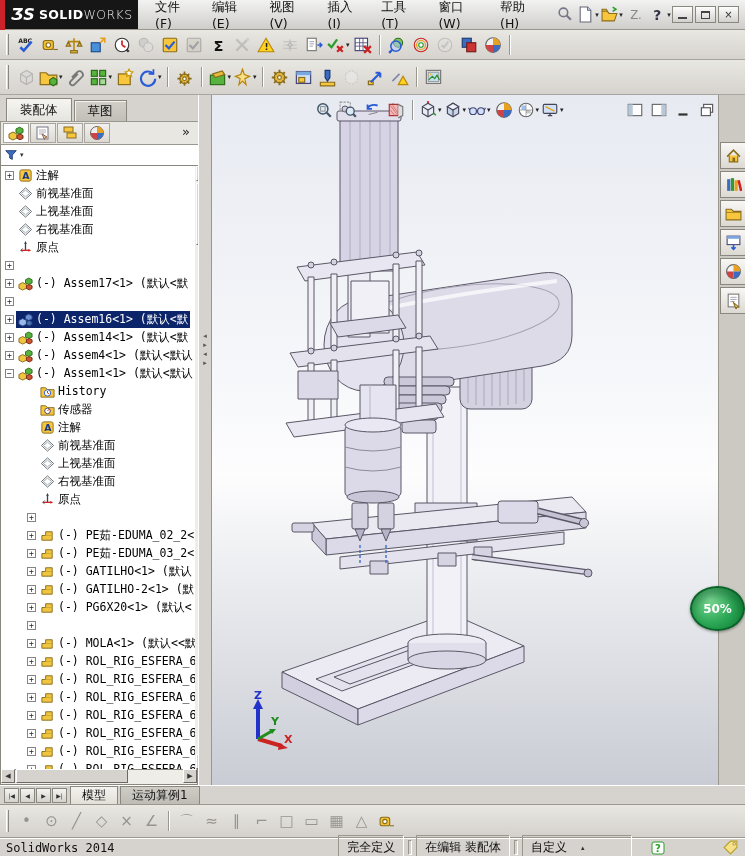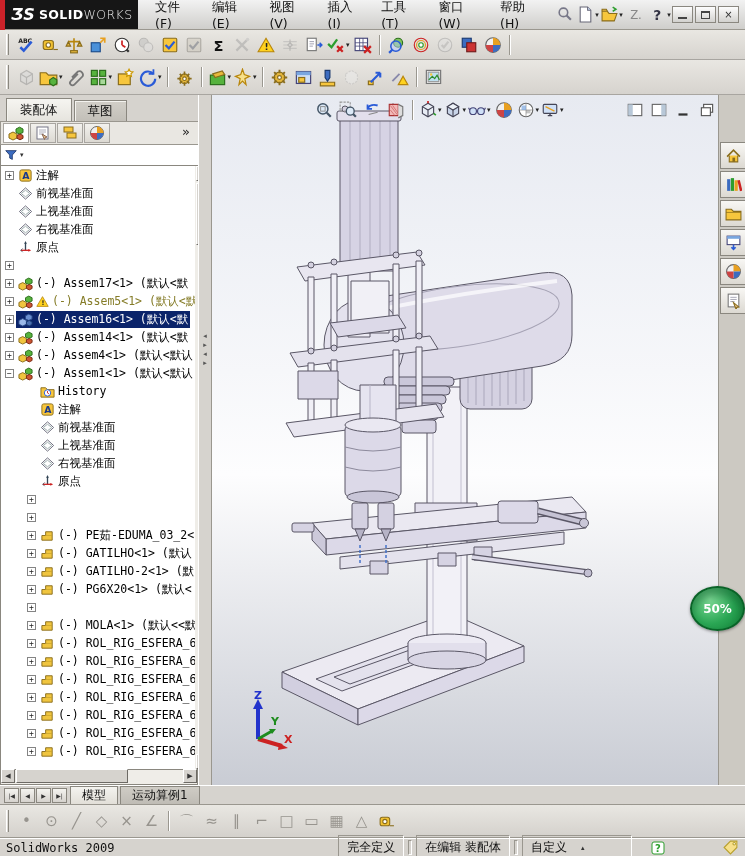--- a/index.html
+++ b/index.html
@@ -771,29 +771,20 @@
       <span class="tbody">
        <svg class="ticon" width="15" height="15">
                 <use href="#sym-asm"></use>
               </svg>
 
        <span class="tlabel">(-) Assem17&lt;1&gt; (默认&lt;默</span>
       </span>
      </div>
           <div class="trow olive">
       <span class="exp">+</span>
-      <span class="tbody">
-       <svg class="ticon" width="15" height="15">
-                <use href="#sym-asm"></use>
-              </svg>
-       <svg class="warnico" width="13" height="13">
-                <use href="#sym-warn"></use>
-              </svg>
-       <span class="tlabel">(-) Assem5&lt;1&gt; (默认&lt;默</span>
-      </span>
      </div>
           <div class="trow selected">
       <span class="exp">+</span>
       <span class="tbody">
        <svg class="ticon" width="15" height="15">
                 <use href="#sym-asmsel"></use>
               </svg>
 
        <span class="tlabel">(-) Assem16&lt;1&gt; (默认&lt;默</span>
       </span>
@@ -835,20 +826,30 @@
                 <use href="#sym-history"></use>
               </svg>
 
        <span class="tlabel">History</span>
       </span>
      </div>
           <div class="trow" style="padding-left: 26px;">
       <span class="exp"></span>
       <span class="tbody">
        <svg class="ticon" width="15" height="15">
+                <use href="#sym-sensors"></use>
+              </svg>
+
+       <span class="tlabel">传感器</span>
+      </span>
+     </div>
+          <div class="trow" style="padding-left: 26px;">
+      <span class="exp"></span>
+      <span class="tbody">
+       <svg class="ticon" width="15" height="15">
                 <use href="#sym-ann"></use>
               </svg>
 
        <span class="tlabel">注解</span>
       </span>
      </div>
           <div class="trow" style="padding-left: 26px;">
       <span class="exp"></span>
       <span class="tbody">
        <svg class="ticon" width="15" height="15">
@@ -886,20 +887,27 @@
               </svg>
 
        <span class="tlabel">原点</span>
       </span>
      </div>
           <div class="trow" style="padding-left: 26px;">
       <span class="exp">+</span>
      </div>
           <div class="trow" style="padding-left: 26px;">
       <span class="exp">+</span>
+      <span class="tbody">
+       <svg class="ticon" width="15" height="15">
+                <use href="#sym-part"></use>
+              </svg>
+
+       <span class="tlabel">(-) PE茹-EDUMA_02_2&lt;</span>
+      </span>
      </div>
           <div class="trow" style="padding-left: 26px;">
       <span class="exp">+</span>
       <span class="tbody">
        <svg class="ticon" width="15" height="15">
                 <use href="#sym-part"></use>
               </svg>
 
        <span class="tlabel">(-) PE茹-EDUMA_03_2&lt;</span>
       </span>
@@ -1330,21 +1338,21 @@
       </span>
       <span class="skb">
         <span></span>
         <svg width="17" height="17">
           <use href="#sym-tape"></use>
         </svg>
       </span>
     </div>
 
  <div id="statusbar">
-  <span id="sb-app">SolidWorks 2009</span>
+  <span id="sb-app">SolidWorks 2014</span>
   <span class="scell">完全定义</span>
   <span class="scell" style="width:4px;padding:0"></span>
   <span class="scell">在编辑  装配体</span>
   <span class="scell" style="width:4px;padding:0"></span>
   <span class="scell" id="sb-units" style="min-width:110px;">
    <span>自定义</span>
         <span class="ar">▴</span>
   </span>
   <svg width="16" height="16" style="margin-left:14px">
         <use href="#sym-qmark"></use>

